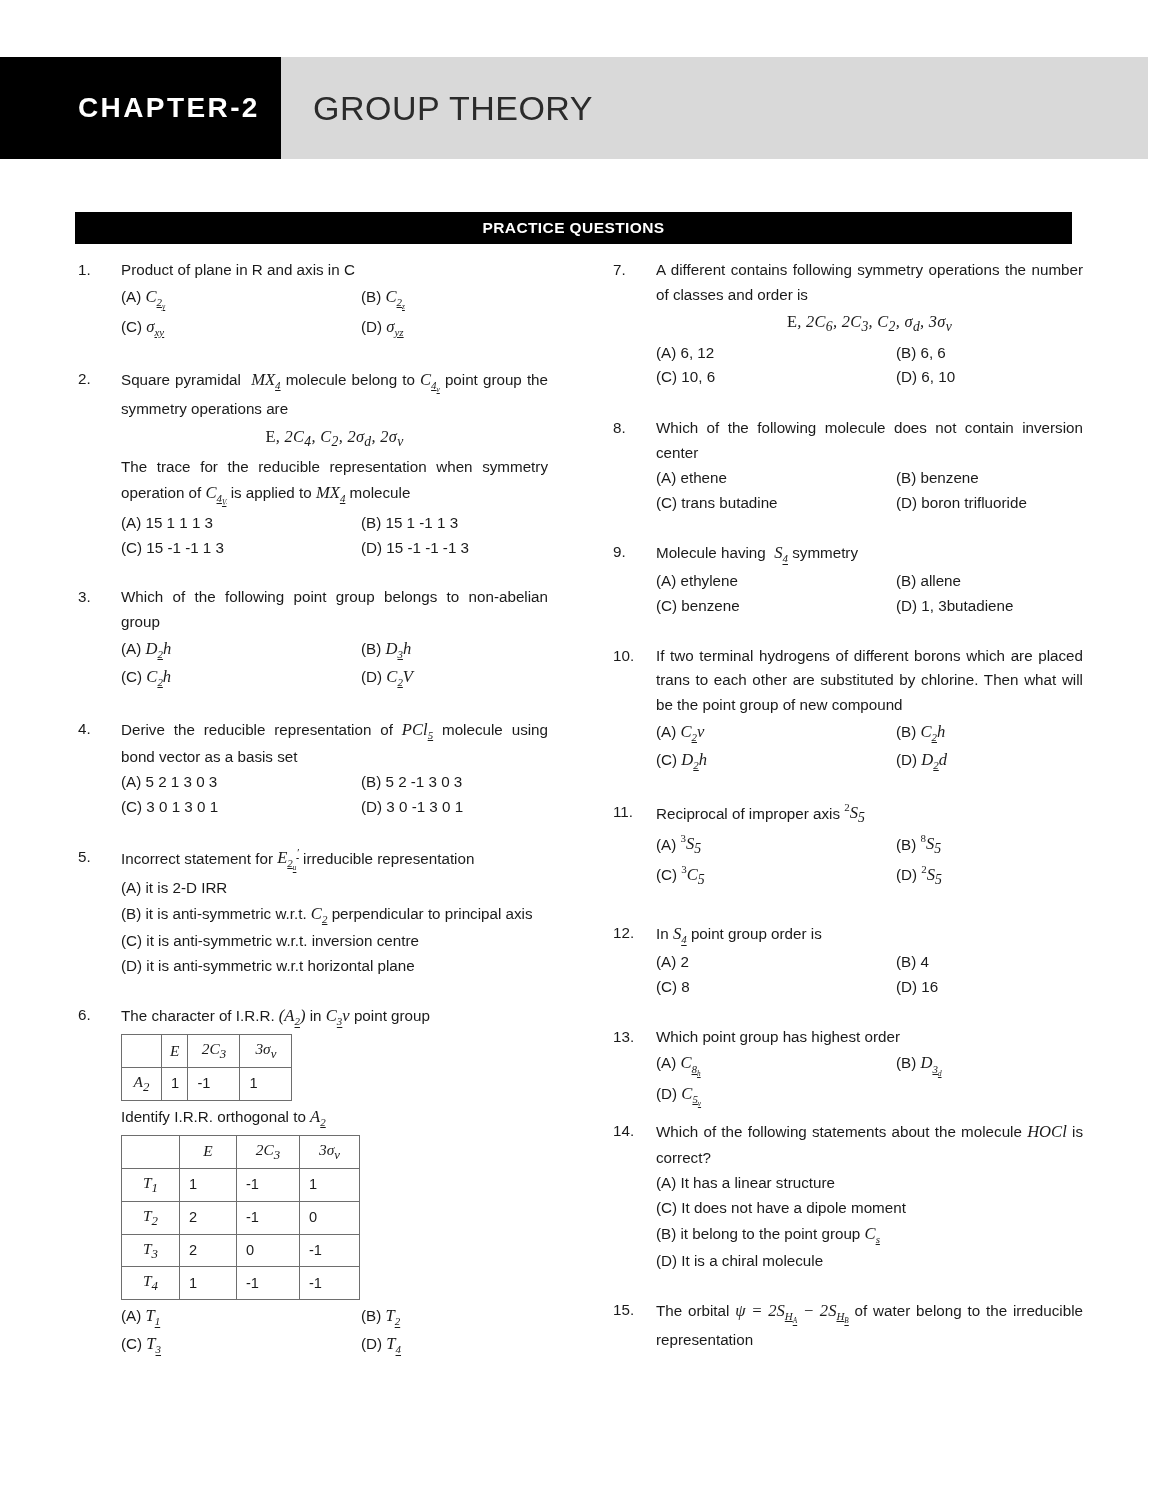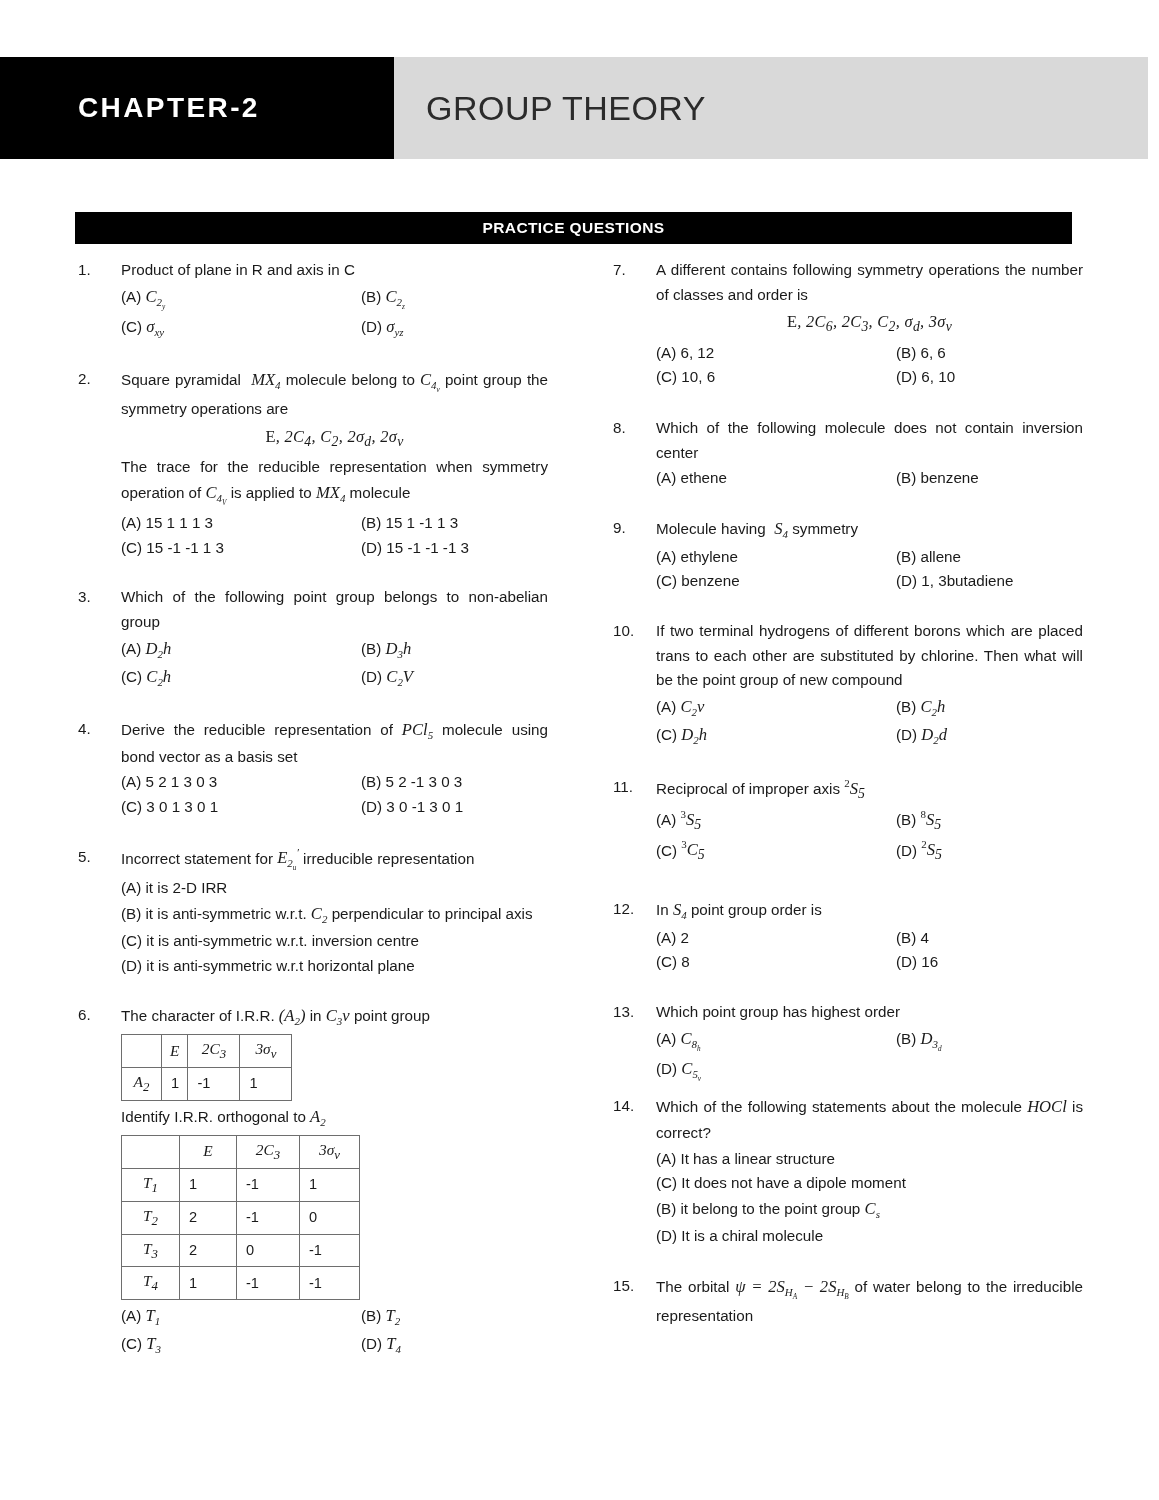--- a/index.html
+++ b/index.html
@@ -12,21 +12,21 @@
     overflow:hidden;
   }
 
   
   .chapter-header {
     position:absolute; left:0; top:57px;
     width:1148px; height:102px;
     display:flex; align-items:stretch;
   }
   .chapter-tag {
-    width:394px; background:#000000;
+    width:281px; background:#000000;
     display:flex; align-items:center;
     padding-left:78px; box-sizing:border-box;
   }
   .chapter-tag-text {
     color:#ffffff;
     font-size:28px; font-weight:bold;
     letter-spacing:2.4px;
     font-family:"Liberation Sans", sans-serif;
   }
   .chapter-title-box {
@@ -90,21 +90,21 @@
   .opt:last-child { width:auto; }
   .opt-stack { margin-top:0px; }
   .opt-stack .line { display:block; }
 
   
   .m {
     font-family:"Liberation Serif", serif;
     font-style:italic;
     font-size:16.6px;
   }
-  .m sub, .m sup { font-size:0.66em; font-style:italic; }
+  .m sub, .m sup { font-size:0.66em; font-style:italic;text-decoration:underline; }
   .pre-sup {
     font-family:"Liberation Serif", serif;
     font-size:16.6px; font-style:italic;
   }
   .pre-sup .s { font-size:0.66em; vertical-align:super; font-style:normal; }
 
   
   table.chtab {
     border-collapse:collapse;
     font-size:14.6px;
@@ -335,20 +335,24 @@
 
     <div class="q" style="margin-bottom:25px;">
       <span class="q-num">8.</span>
       <div class="q-body">
         <div class="stem">Which of the following molecule does not contain inversion center</div>
         <div class="opts">
           <div class="opt-row">
             <div class="opt">(A) ethene</div>
             <div class="opt">(B) benzene</div>
           </div>
+          <div class="opt-row">
+            <div class="opt">(C) trans butadine</div>
+            <div class="opt">(D) boron trifluoride</div>
+          </div>
         </div>
       </div>
     </div>
 
     <div class="q" style="margin-bottom:25px;">
       <span class="q-num">9.</span>
       <div class="q-body">
         <div class="stem nojust">Molecule having&nbsp; <span class="m">S<sub>4</sub></span> symmetry</div>
         <div class="opts">
           <div class="opt-row">

